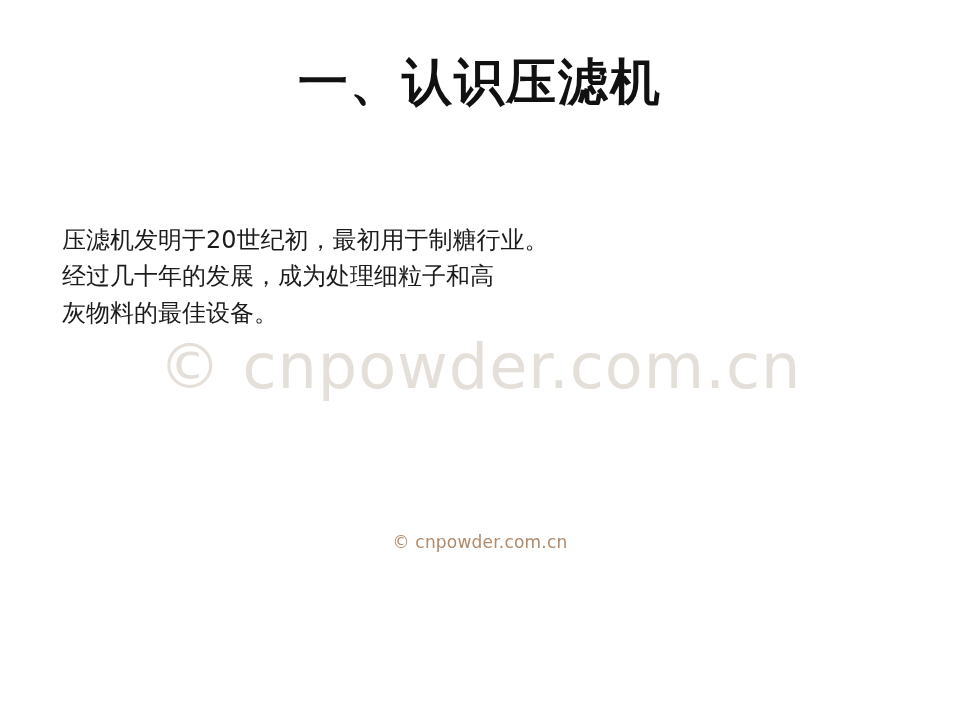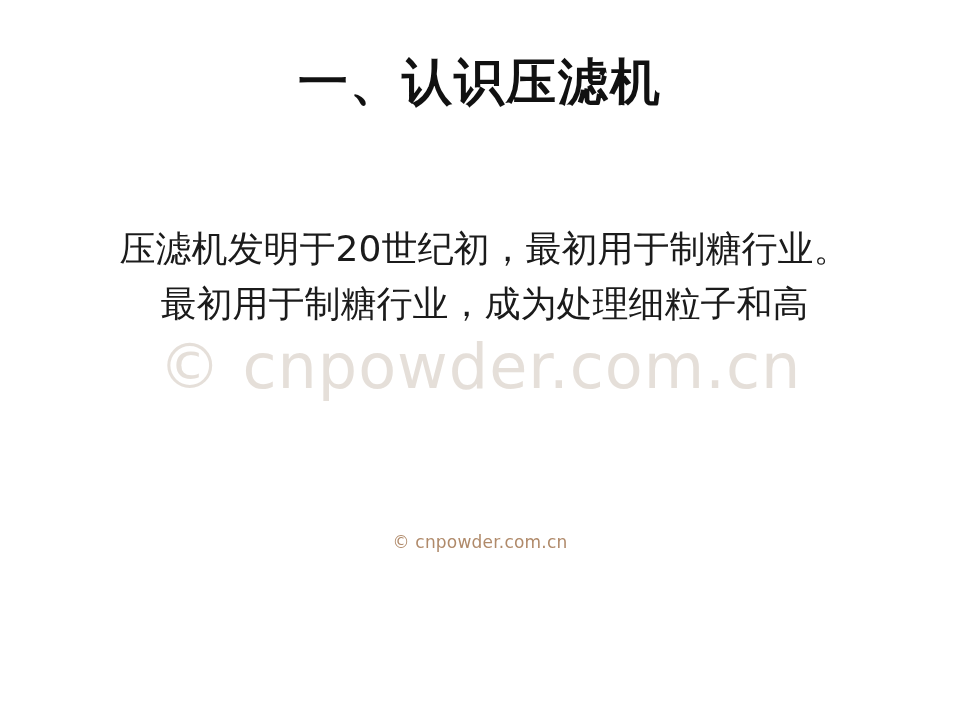--- a/index.html
+++ b/index.html
@@ -34,25 +34,25 @@
     letter-spacing: 2px;
     line-height: 1.2;
   }
 
   
   .body-text {
     position: absolute;
     top: 222px;
     left: 62px;
     width: 845px;
-    font-size: 36px;
+    font-size: 24px;
     line-height: 1.52;
     color: #1b1b1b;
     font-weight: 400;
-    text-align: center;
+    text-align: left;
     letter-spacing: 0px;
   }
   .body-text p {
     margin: 0;
     text-indent: 0;
   }
 
   
   .watermark {
     position: absolute;
@@ -86,18 +86,19 @@
 <body>
 
 <div class="slide">
 
   <div class="slide-title">一、认识压滤机</div>
 
   <div class="watermark">© cnpowder.com.cn</div>
 
   <div class="body-text">
     <p>压滤机发明于20世纪初，最初用于制糖行业。</p>
-    <p>最初用于制糖行业，成为处理细粒子和高</p>
+    <p>经过几十年的发展，成为处理细粒子和高</p>
+    <p>灰物料的最佳设备。</p>
   </div>
 
   <div class="footer">© cnpowder.com.cn</div>
 
 </div>
 
 </body></html>

